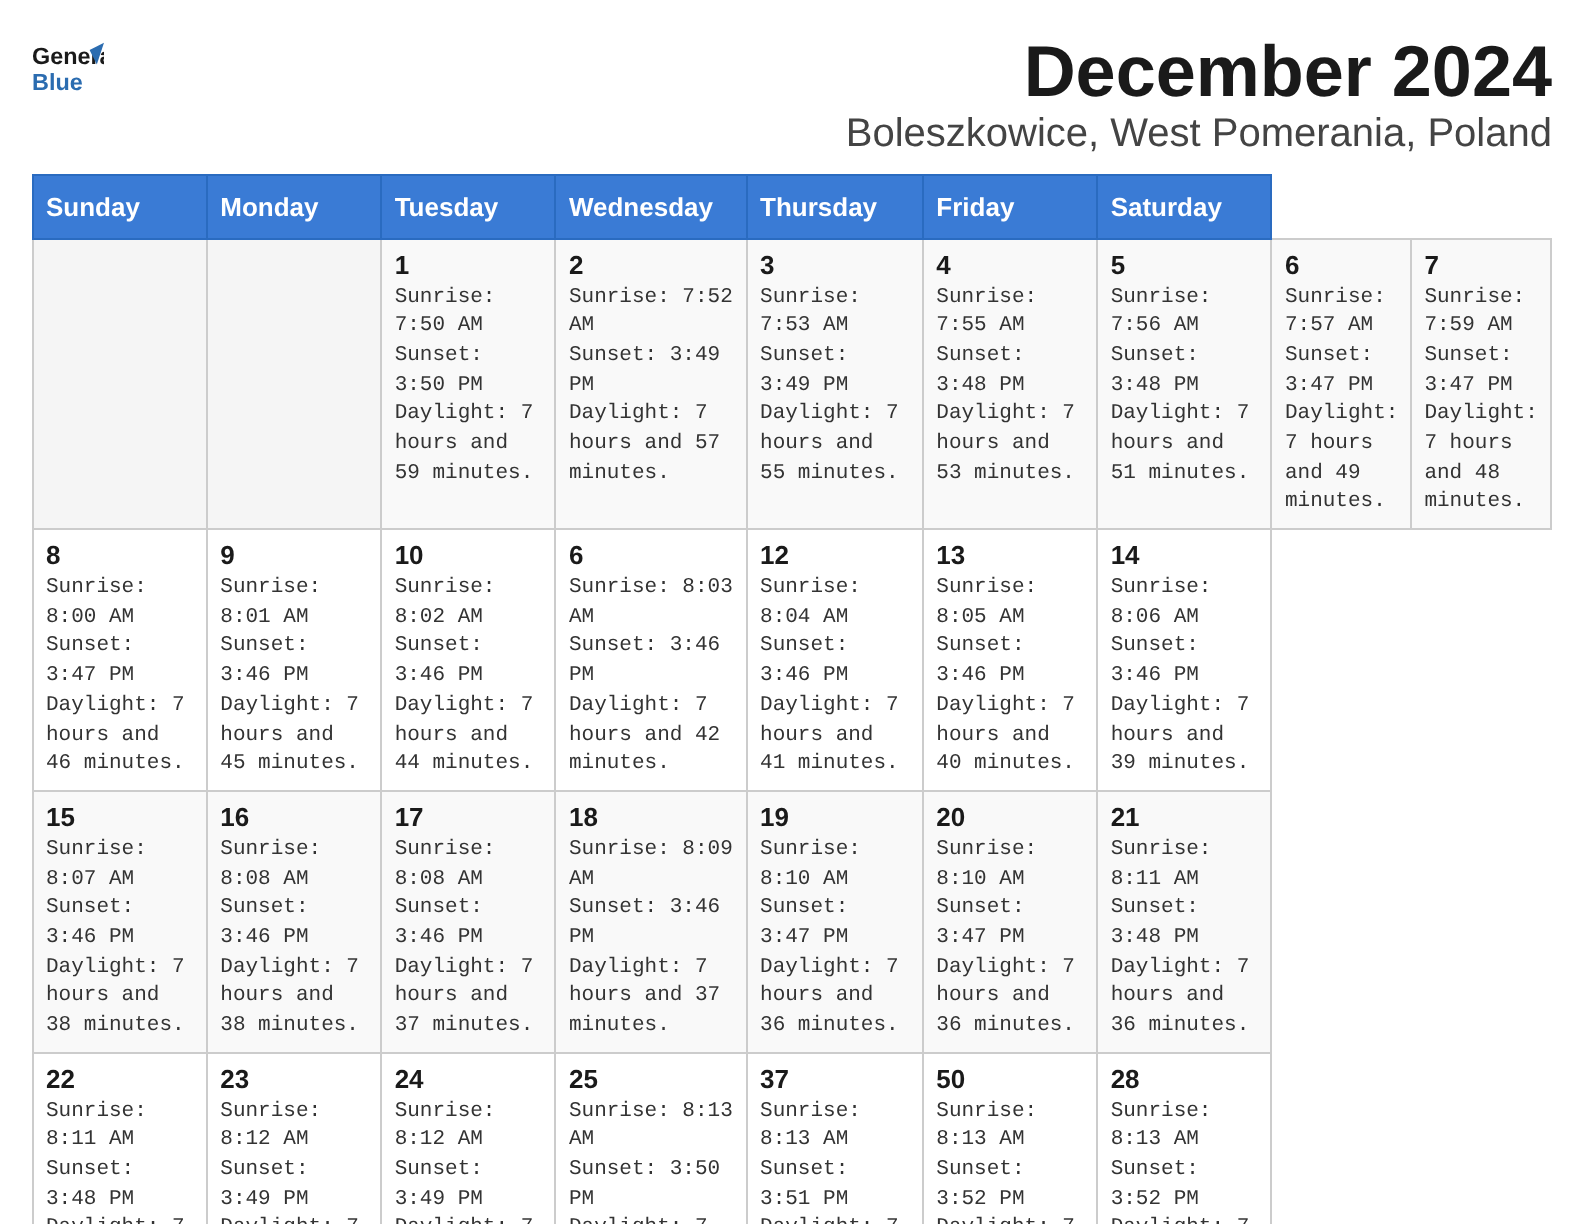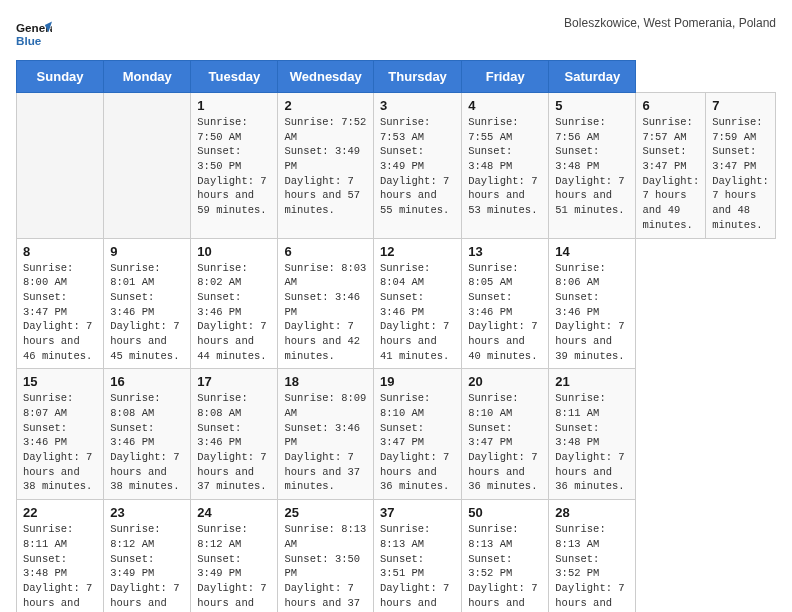--- a/index.html
+++ b/index.html
@@ -28,35 +28,35 @@
     .title-block {
       text-align: right;
     }
     .cal-title {
       font-size: 36px;
       font-weight: bold;
       color: #1a1a1a;
       line-height: 1.1;
     }
     .cal-subtitle {
-      font-size: 12px;
+      font-size: 20px;
       color: #444;
     }
     table {
       width: 100%;
       border-collapse: collapse;
       font-size: 11px;
     }
     thead tr th {
       background-color: #3a7bd5;
       color: #fff;
       font-size: 13px;
       font-weight: bold;
       padding: 8px 6px;
-      text-align: center;
+      text-align: left;
       border: 1px solid #2a6bc0;
     }
     tbody tr td {
       vertical-align: top;
       border: 1px solid #ccc;
       padding: 5px 6px;
       width: 14.28%;
       min-height: 80px;
       height: 80px;
       background: #fff;
@@ -89,20 +89,21 @@
 
 <div class="header-area">
   <div class="logo">
     <svg class="logo-icon" viewBox="0 0 40 40" xmlns="http://www.w3.org/2000/svg">
       <text x="0" y="18" font-size="13" font-weight="bold" fill="#1a1a1a">General</text>
       <text x="0" y="32" font-size="13" font-weight="bold" fill="#2b6cb0">Blue</text>
       <polygon points="32,10 40,6 36,18" fill="#2b6cb0"></polygon>
     </svg>
   </div>
   <div class="title-block">
+    <div class="cal-title">December 2024</div>
     <div class="cal-subtitle">Boleszkowice, West Pomerania, Poland</div>
   </div>
 </div>
 
 <table>
   <thead>
     <tr id="header-row">
         <th>Sunday</th>
         <th>Monday</th>
         <th>Tuesday</th>

